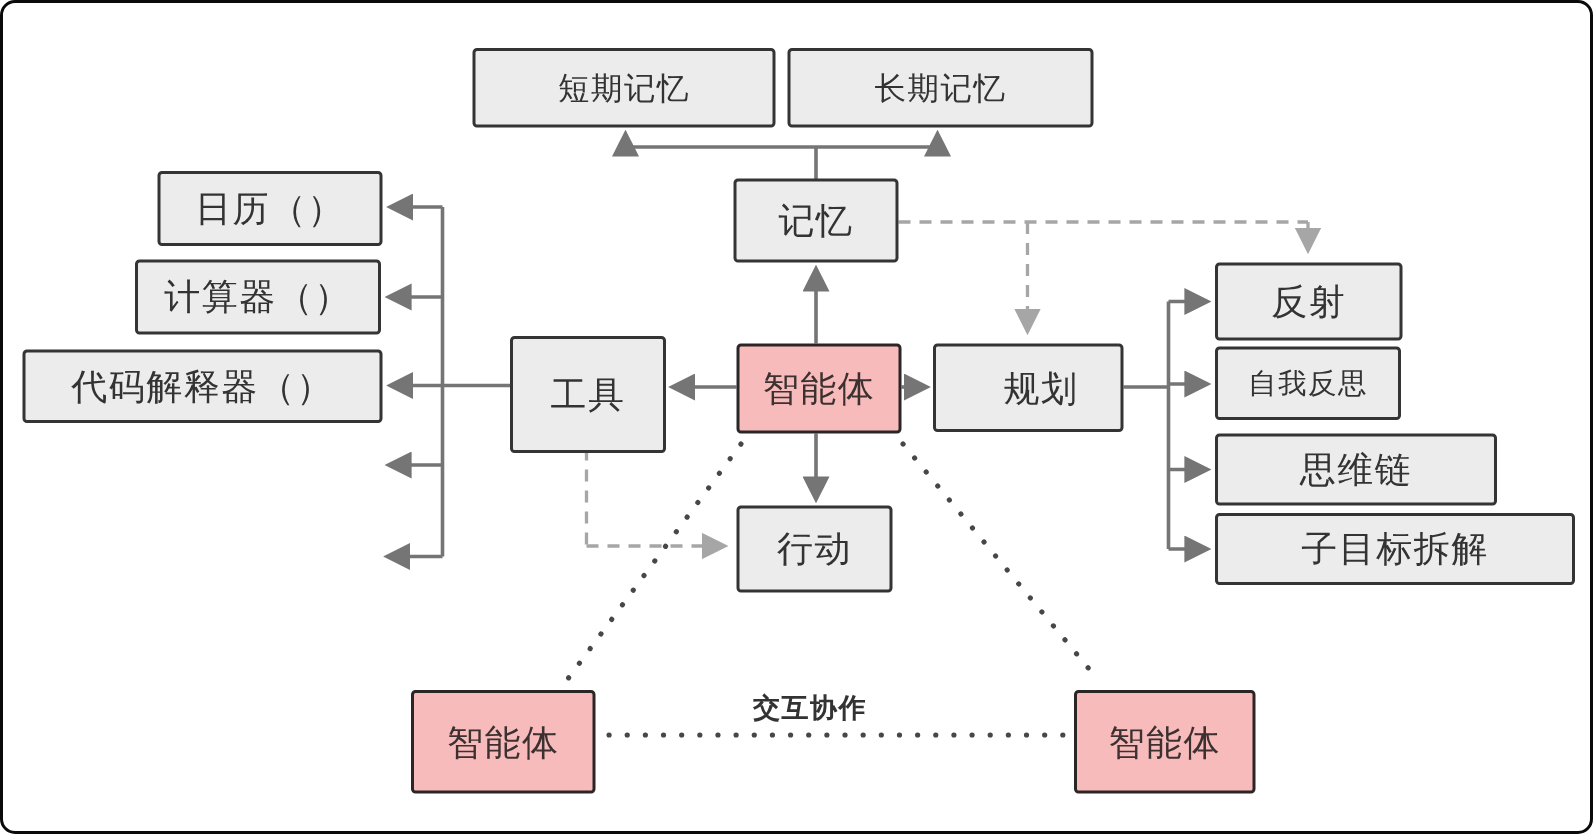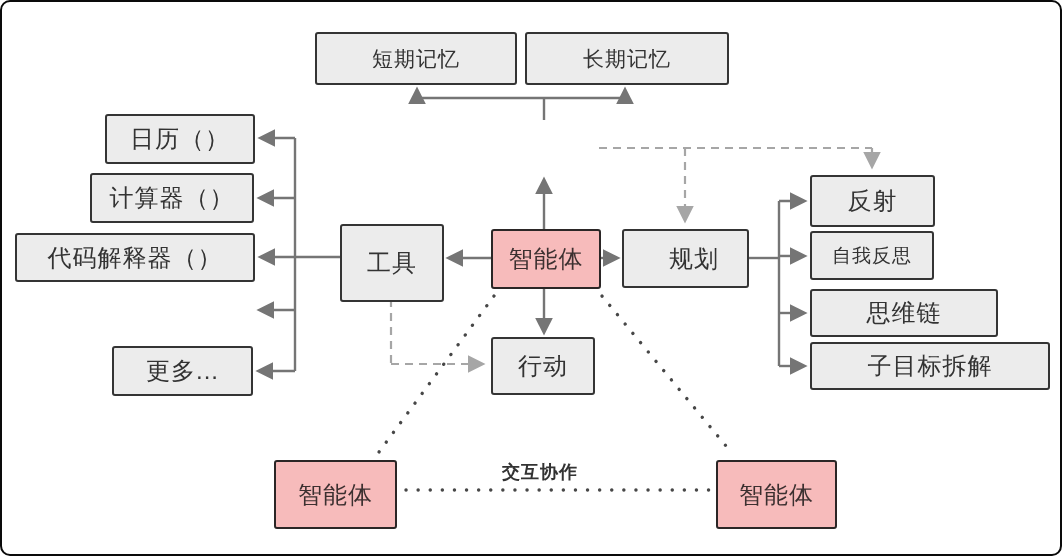--- a/index.html
+++ b/index.html
@@ -72,25 +72,25 @@
 
     <g stroke="#474747" stroke-width="3.4" stroke-linecap="round" stroke-dasharray="0.1 12" fill="none">
       <line x1="492" y1="294" x2="377" y2="450"></line>
       <line x1="600" y1="294" x2="729" y2="450"></line>
       <line x1="404" y1="488" x2="707" y2="488"></line>
     </g>
   </svg>
 
   <div class="node" style="left:313px;top:30px;width:202px;height:53px;font-size:21px;">短期记忆</div>
   <div class="node" style="left:523px;top:30px;width:204px;height:53px;font-size:21px;">长期记忆</div>
+  <div class="node" style="left:487px;top:117px;width:110px;height:56px;">记忆</div>
 
   <div class="node" style="left:103px;top:112px;width:150px;height:50px;">日历（）</div>
   <div class="node" style="left:88px;top:171px;width:164px;height:50px;">计算器（）</div>
   <div class="node" style="left:13px;top:231px;width:240px;height:49px;">代码解释器（）</div>
-  <div class="node" style="left:110px;top:344px;width:141px;height:50px;">更多...</div>
 
   <div class="node" style="left:338px;top:222px;width:104px;height:78px;">工具</div>
   <div class="node pink" style="left:489px;top:227px;width:110px;height:60px;">智能体</div>
   <div class="node" style="left:620px;top:227px;width:127px;height:59px;padding-left:17px;">规划</div>
   <div class="node" style="left:489px;top:335px;width:104px;height:58px;">行动</div>
 
   <div class="node" style="left:808px;top:173px;width:125px;height:52px;">反射</div>
   <div class="node" style="left:808px;top:229px;width:124px;height:49px;font-size:19px;">自我反思</div>
   <div class="node" style="left:808px;top:287px;width:188px;height:48px;">思维链</div>
   <div class="node" style="left:808px;top:340px;width:240px;height:48px;">子目标拆解</div>

